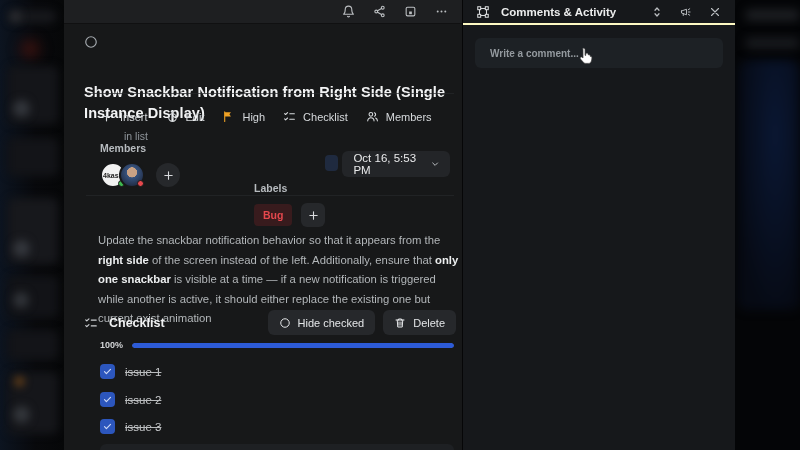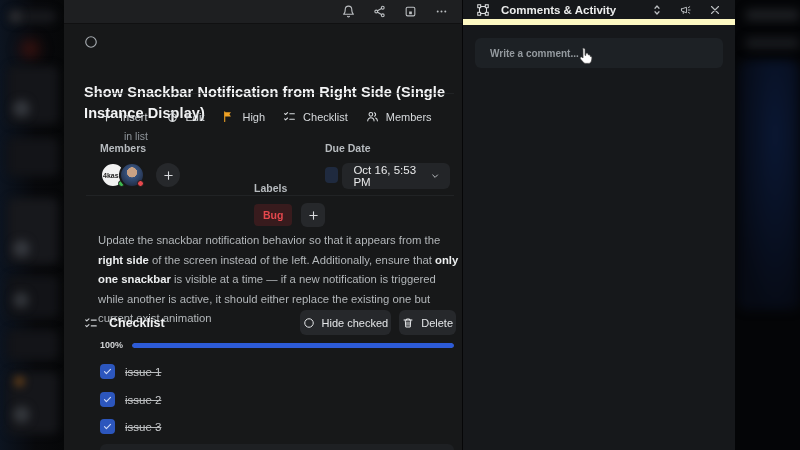--- a/index.html
+++ b/index.html
@@ -53,40 +53,40 @@
 
   .sec-head-l { display:flex; align-items:center; gap:11px; }
   .sec-head-l svg { width:14px; height:14px; color:#cfd2d5; }
   .sec-title { font-size:13px; font-weight:700; color:#f0f1f2; }
   .edit-btn { display:flex; align-items:center; gap:6px; font-size:11px; color:#d3d5d8; cursor:pointer; }
   .edit-btn svg { width:12px; height:12px; }
 
   .m-desc-text { left:34px; top:231px; width:362px; font-size:11.3px; line-height:19.5px; color:#b2b6b9; }
   .m-desc-text b { color:#eceeef; }
 
-  .chip { height:25px; padding:0 3px; border-radius:6px; background:#26282b; display:flex; align-items:center; gap:7px;
+  .chip { height:25px; padding:0 11px; border-radius:6px; background:#26282b; display:flex; align-items:center; gap:7px;
           font-size:11px; color:#e4e6e8; cursor:pointer; }
   .chip svg { width:12px; height:12px; }
 
   .m-progress { left:36px; top:340px; width:354px; display:flex; align-items:center; gap:9px; }
   .prog-label { font-size:9px; font-weight:700; color:#d2d4d6; }
   .prog-track { flex:1; height:5px; border-radius:3px; background:#27292c; overflow:hidden; }
   .prog-fill { height:100%; border-radius:3px; background:#2d5bd7; }
 
   .check-row { position:absolute; left:36px; display:flex; align-items:center; gap:10px; }
   .checkbox { width:15px; height:15px; border-radius:4px; background:#2c56bd; display:flex; align-items:center; justify-content:center; cursor:pointer; }
   .checkbox svg { width:9px; height:9px; color:#cdd9f5; }
   .check-label { font-size:11.5px; color:#c7c9cb; }
   .check-row.checked .check-label { text-decoration:line-through; text-decoration-color:#b9bbbd;text-align:center; }
 
   .add-item-stub { left:36px; top:444px; width:354px; height:10px; border-radius:6px 6px 0 0; background:#1e2023; }
 
   
   .comments { left:462px; top:0; width:273px; height:450px; background:#16181b; border-left:1px solid #060607; }
-  .c-header { left:0; top:0; width:100%; height:25px; display:flex; align-items:center; gap:11px; padding:0 13px; border-bottom:6px solid #fef9c3; }
+  .c-header { left:0; top:0; width:100%; height:25px; display:flex; align-items:center; gap:11px; padding:0 13px; border-bottom:2px solid #fef9c3; }
   .c-header .frame-ic { width:14px; height:14px; color:#dadcde; }
   .c-title { font-size:11.5px; font-weight:700; color:#eceded; flex:1; }
   .c-icons { display:flex; align-items:center; gap:15px; }
   .c-icons .tb-icon svg { width:12px; height:12px; }
   .c-input { left:12px; top:38px; width:248px; height:30px; border-radius:6px; background:#1d2125; display:flex; align-items:center; cursor:text; }
   .c-input input { background:transparent; border:none; outline:none; width:100%; padding:0 15px; font-size:10px; color:#dfe1e3;
                    font-family:"Liberation Sans","DejaVu Sans",sans-serif;font-weight:bold; }
   .c-input input::placeholder { color:#949a9f; }
 
   .cursor { left:578px; top:47px; width:16px; height:19px; pointer-events:none; z-index:50; }
@@ -224,21 +224,20 @@
       <div style="display:flex;align-items:flex-start;gap:9px;">
         <div class="bug-chip">Bug</div>
         <div class="plus-btn sq" style="margin-top:9px;">
           <svg viewBox="0 0 24 24" fill="none" stroke="currentColor" stroke-width="2.4" stroke-linecap="round">
               <path d="M12 4v16M4 12h16"></path>
             </svg>
         </div>
       </div>
     </div>
     <div class="f-col" style="left:225px;">
-      <div class="f-label">Due Date</div>
       <div style="display:flex;align-items:flex-start;gap:4px;margin-left:0;">
         <div class="cal-ic"></div>
         <div class="due-pill">
           <span>Oct 16, 5:53 PM</span>
           <svg viewBox="0 0 24 24" fill="none" stroke="currentColor" stroke-width="2.6" stroke-linecap="round" stroke-linejoin="round">
               <path d="M5 9l7 7 7-7"></path>
             </svg>
         </div>
       </div>
     </div>

